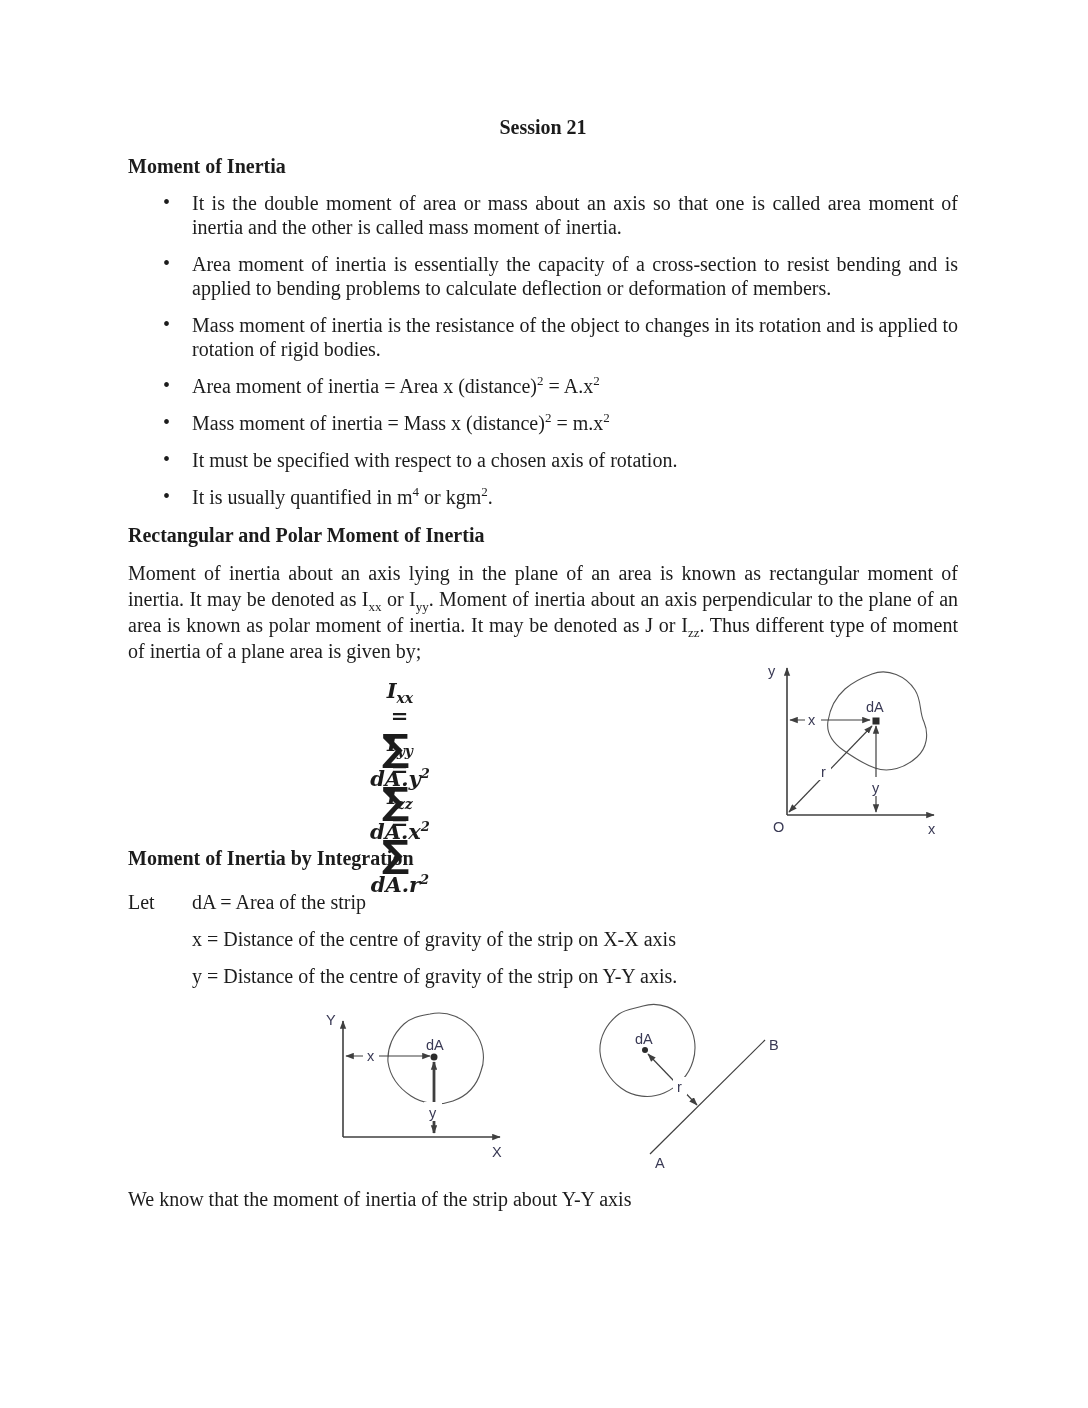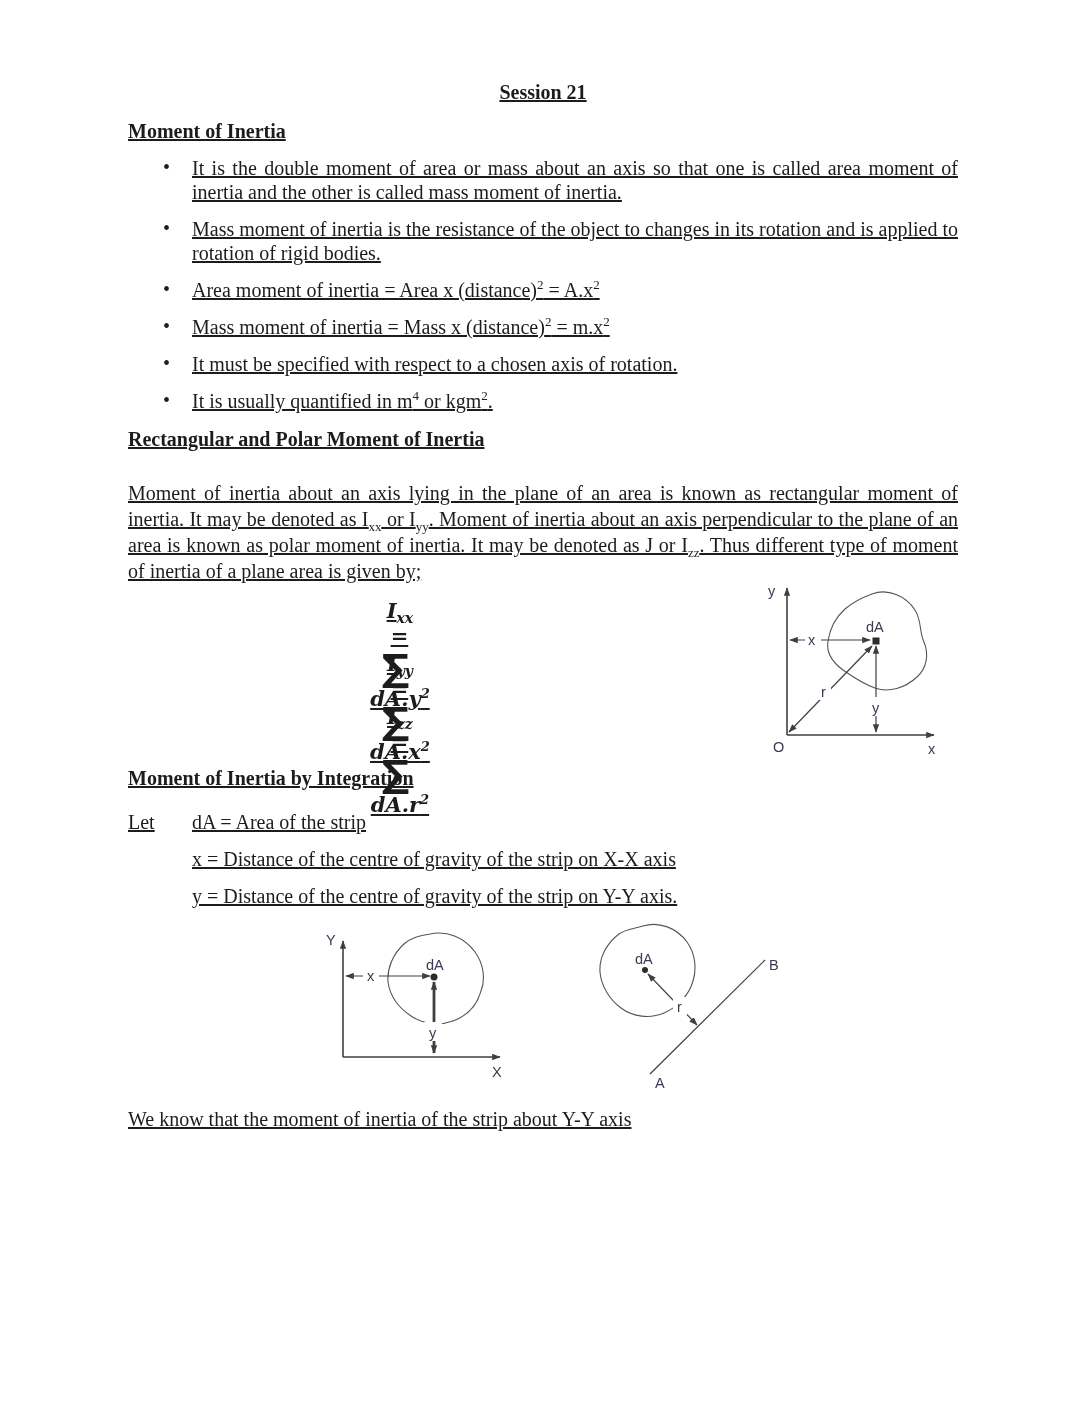--- a/index.html
+++ b/index.html
@@ -1,31 +1,31 @@
 <!DOCTYPE html>
 <html><head>
 <meta charset="utf-8">
 <style>
   html,body{margin:0;padding:0;}
   body{
     width:1088px;height:1408px;background:#ffffff;color:#1c1c1c;
     font-family:"Liberation Serif", serif;font-size:20px;
     overflow:hidden;
   }
-  .page{box-sizing:border-box;width:1084px;height:1408px;padding:79px 126px 0 128px;text-decoration:underline;}
+  .page{box-sizing:border-box;width:1084px;height:1408px;padding:114px 126px 0 128px;}
   .title{text-align:center;font-weight:bold;line-height:26px;}
   .h{font-weight:bold;line-height:26px;}
   .h-moi{margin-top:13px;}
   .h-rect{margin-top:4px;}
   .h-int{margin-top:4px;}
   ul.bullets{margin:12px 0 0 0;padding:0 0 0 64px;list-style:none;}
   ul.bullets li{position:relative;margin-bottom:13px;line-height:24px;text-align:justify;}
   ul.bullets li::before{content:"\2022";position:absolute;left:-29px;top:-1px;font-size:20px;}
   sup,sub{font-size:13px;line-height:0;}
-  .para{text-align:justify;line-height:26px;margin:28px 0 0 0;}
+  .para{text-align:justify;line-height:26px;margin:12px 0 0 0;}
   .fig-row{display:flex;align-items:flex-start;margin-top:8px;}
   .formulas{margin-left:242px;margin-top:6px;}
   .formula{display:flex;align-items:center;height:53px;
     font-family:"DejaVu Serif", serif;font-style:italic;font-weight:bold;font-size:21px;flex-direction:column;}
   .f-lhs sub{font-size:14px;font-style:italic;}
   .f-eq{font-style:normal;margin:0 9px 0 8px;}
   .f-sigma{font-style:normal;font-family:"DejaVu Sans", sans-serif;font-size:38px;line-height:1;
     margin-right:9px;position:relative;top:1px;}
   .f-rhs sup{font-size:13px;}
   .diagram{flex:0 0 auto;}
@@ -50,20 +50,21 @@
 <body>
 
 <div class="page">
 
   <div class="title">Session 21</div>
 
   <div class="h h-moi">Moment of Inertia</div>
 
   <ul class="bullets">
     <li>It is the double moment of area or mass about an axis so that one is called area moment of inertia and the other is called mass moment of inertia.</li>
+    <li>Area moment of inertia is essentially the capacity of a cross-section to resist bending and is applied to bending problems to calculate deflection or deformation of members.</li>
     <li>Mass moment of inertia is the resistance of the object to changes in its rotation and is applied to rotation of rigid bodies.</li>
     <li>Area moment of inertia = Area x (distance)<sup>2</sup> = A.x<sup>2</sup></li>
     <li>Mass moment of inertia = Mass x (distance)<sup>2</sup> = m.x<sup>2</sup></li>
     <li>It must be specified with respect to a chosen axis of rotation.</li>
     <li>It is usually quantified in m<sup>4</sup> or kgm<sup>2</sup>.</li>
   </ul>
 
   <div class="h h-rect">Rectangular and Polar Moment of Inertia</div>
 
   <p class="para">Moment of inertia about an axis lying in the plane of an area is known as rectangular moment of inertia. It may be denoted as I<sub>xx</sub> or I<sub>yy</sub>. Moment of inertia about an axis perpendicular to the plane of an area is known as polar moment of inertia. It may be denoted as J or I<sub>zz</sub>. Thus different type of moment of inertia of a plane area is given by;</p>

